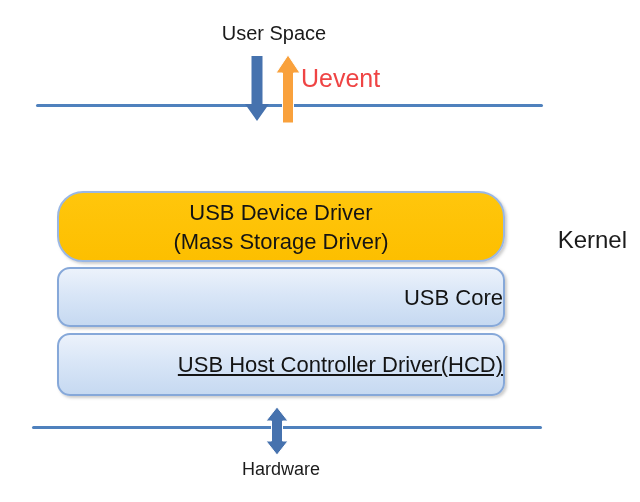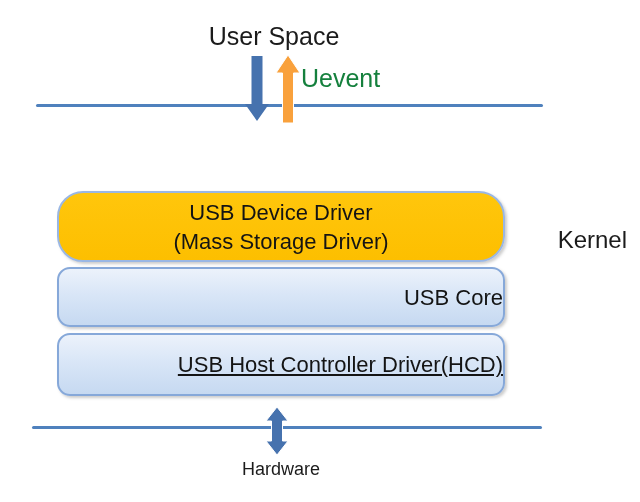--- a/index.html
+++ b/index.html
@@ -2,22 +2,22 @@
 <html><head>
 <meta charset="utf-8">
 <style>
   html,body{margin:0;padding:0;background:#ffffff;}
   .canvas{
     position:relative;width:640px;height:502px;background:#ffffff;
     font-family:"Liberation Sans",sans-serif;overflow:hidden;
   }
   .lbl{position:absolute;color:#1b1b1b;white-space:nowrap;}
   .lbl.center{text-align:center;}
-  #user-space-label{left:174px;top:22px;width:200px;font-size:25px;}
-  #uevent-label{left:301px;top:64px;font-size:25px;color:#15803d;}
+  #user-space-label{left:174px;top:22px;width:200px;font-size:20px;}
+  #uevent-label{left:301px;top:64px;font-size:25px;color:#ef4444;}
   #kernel-label{left:527px;top:226px;width:100px;font-size:24px;text-align:right;}
   #hardware-label{left:201px;top:459px;width:160px;font-size:18px;}
   .hline{position:absolute;height:3px;background:#4F81BD;border-radius:2px;}
   #line-top{left:36px;top:104px;width:507px;}
   #line-bottom{left:32px;top:426px;width:510px;}
   .box{
     position:absolute;left:57px;width:448px;box-sizing:border-box;
     border-radius:13px;display:flex;flex-direction:column;
     align-items:center;justify-content:center;
     font-size:22px;line-height:29px;color:#141414;text-align:center;

